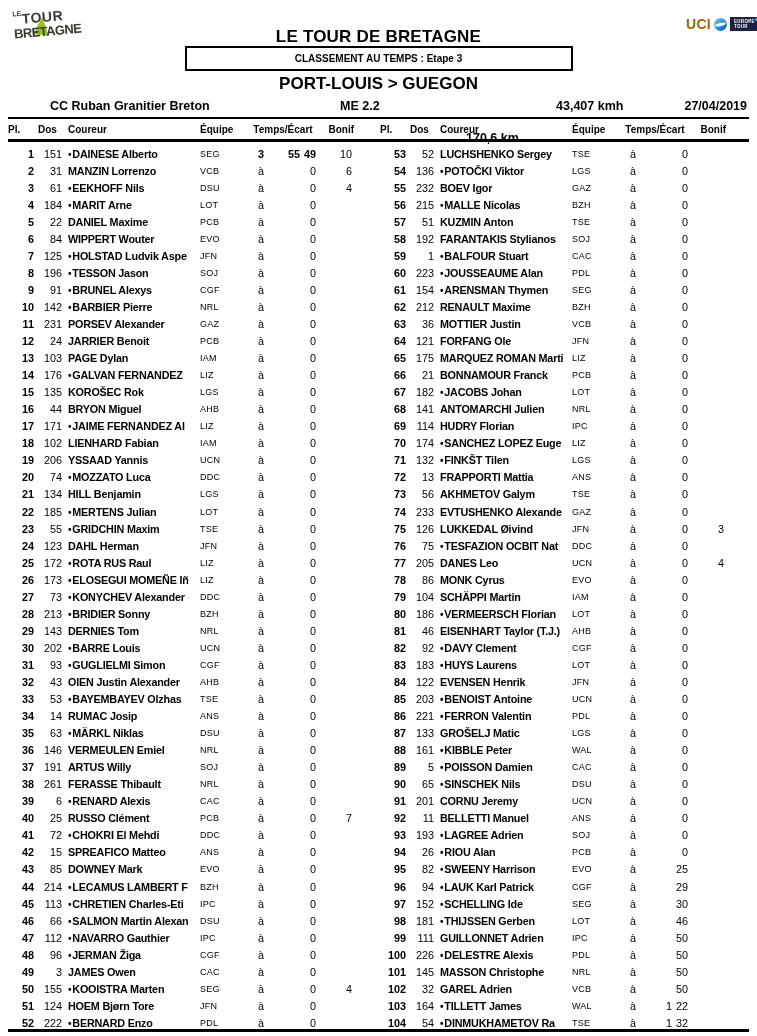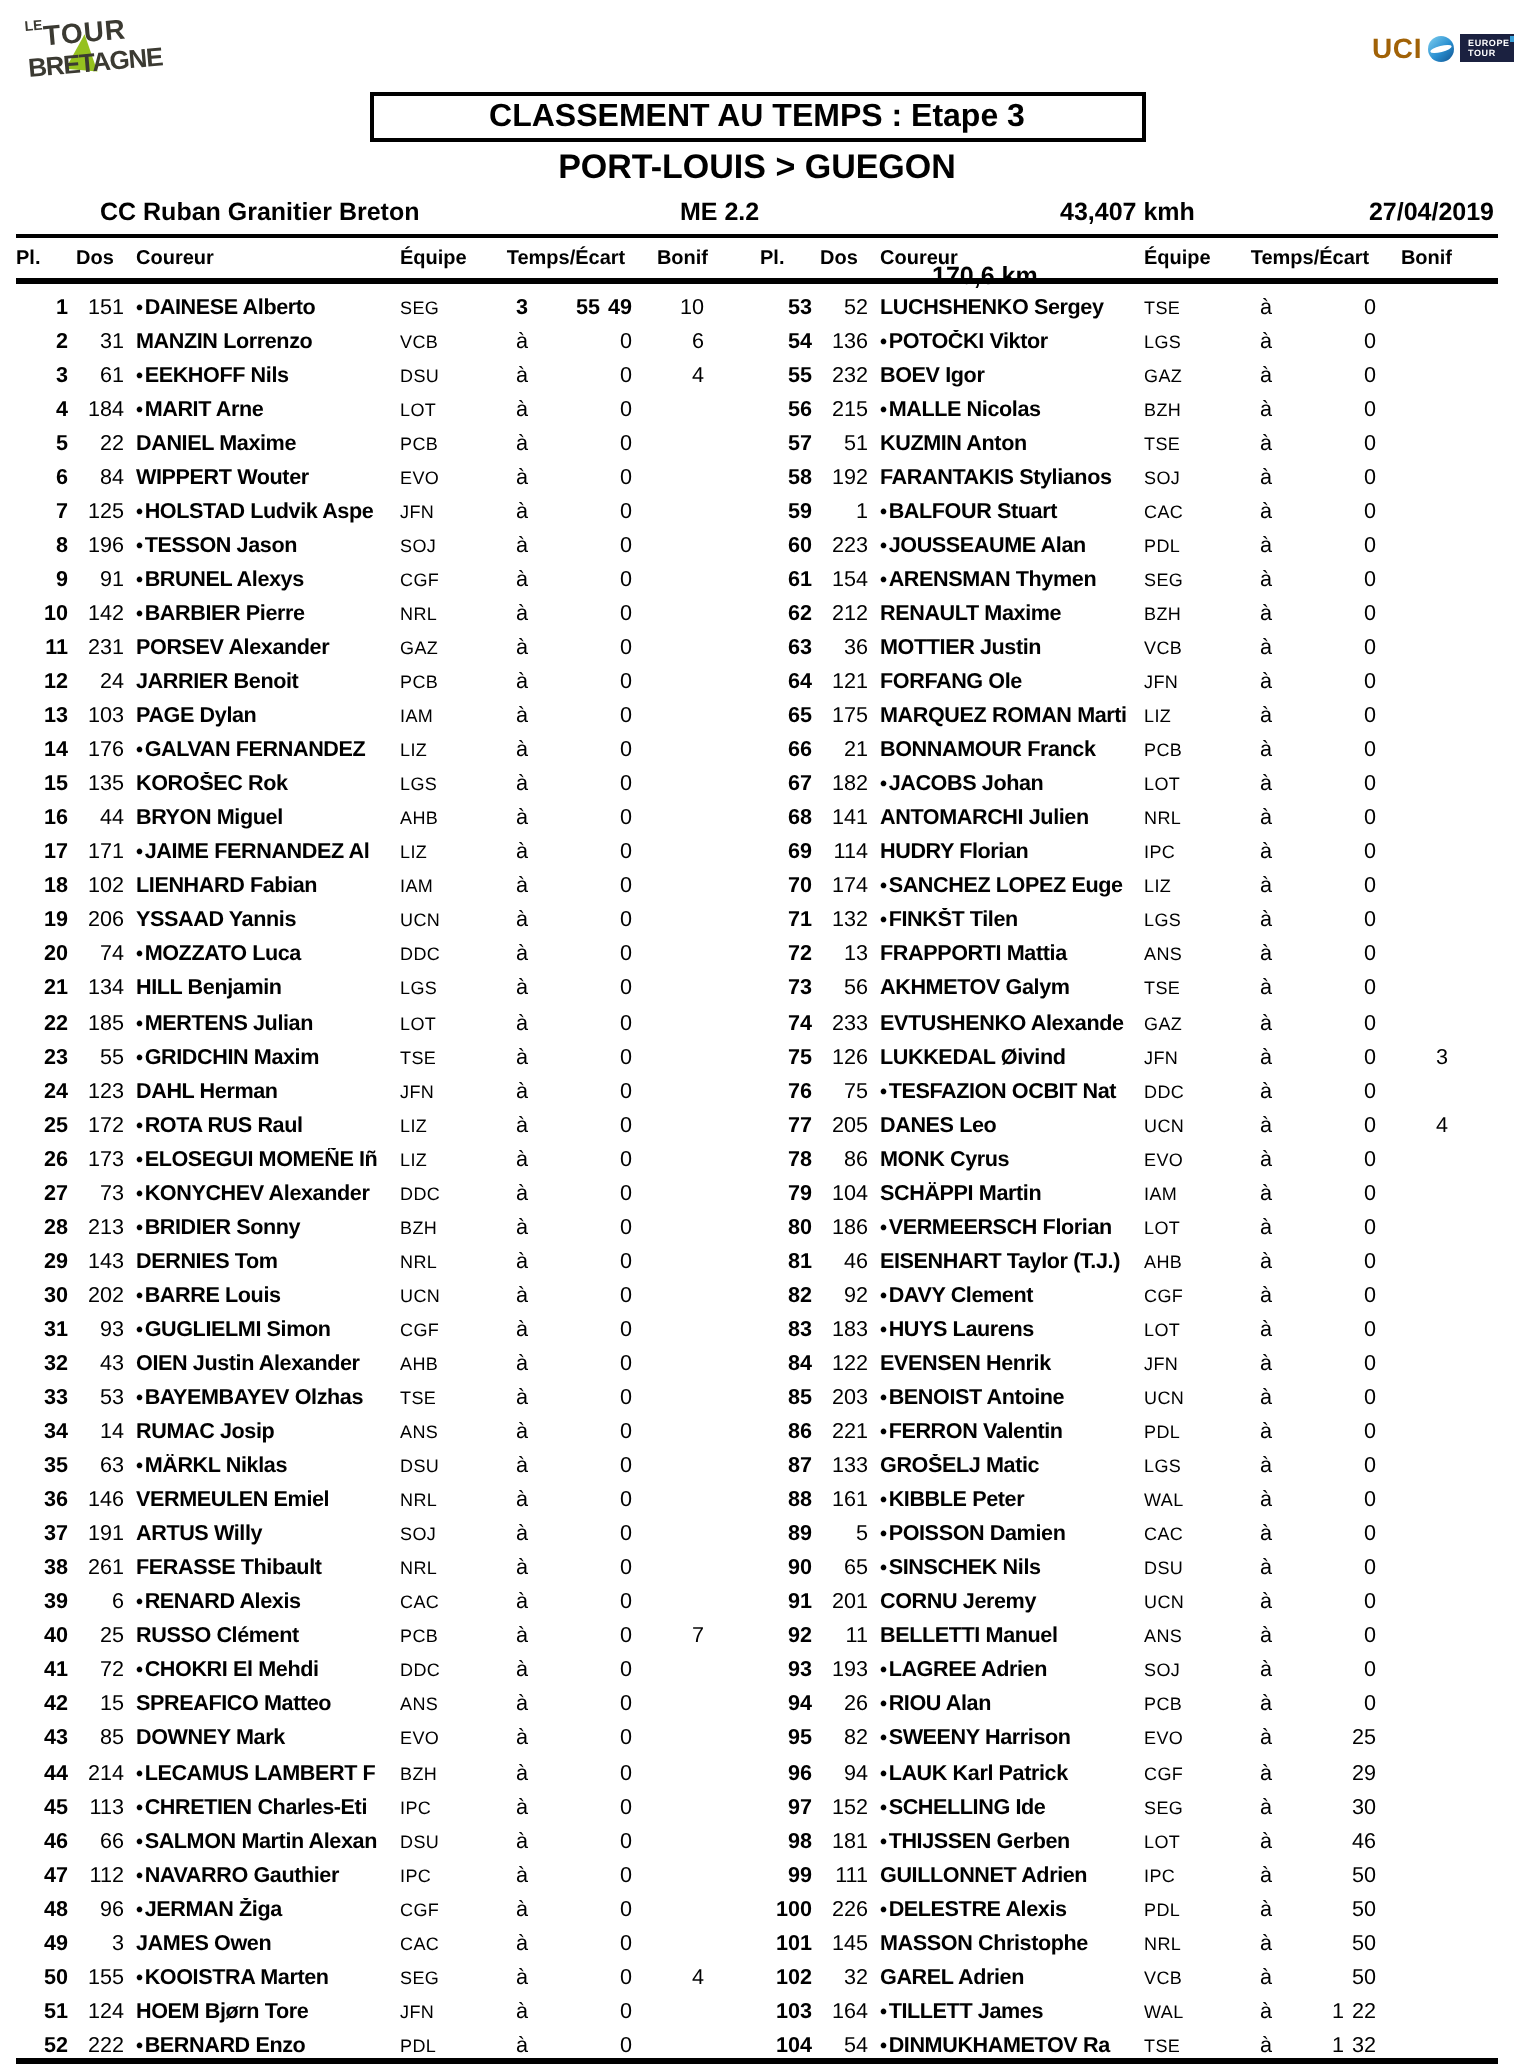--- a/index.html
+++ b/index.html
@@ -16,41 +16,41 @@
     border-bottom:18px solid #95c11f; transform:rotate(10deg); }
   .tdb-top { position:relative; font-weight:bold; }
   .tdb-le { font-size:7px; vertical-align:top; }
   .tdb-tour { font-size:14px; letter-spacing:0.5px; }
   .tdb-bot { position:relative; font-weight:bold; font-size:13px; letter-spacing:-0.6px; margin-top:-2px; }
 
   .doc-title { position:absolute; top:27px; left:0; right:0; text-align:center;
     font-size:17px; font-weight:bold; letter-spacing:0.2px; }
   .subtitle-box { position:absolute; top:46px; left:50%; transform:translateX(-50%);
     width:384px; height:21px; border:2px solid #000; text-align:center;
-    font-size:16px; font-weight:bold; line-height:21px; }
+    font-size:10px; font-weight:bold; line-height:21px; }
   .route-title { position:absolute; top:74px; left:0; right:0; text-align:center;
     font-size:17px; font-weight:bold; }
 
   .uci { position:absolute; left:686px; top:16px; display:flex; align-items:center; gap:3px; }
   .uci-text { font-weight:bold; font-size:14px; color:#a16207; letter-spacing:0.3px; }
   .uci-globe { width:13px; height:13px; border-radius:50%; position:relative;
     background:linear-gradient(135deg,#7fd0f0 0%, #2a8fd0 55%, #11528f 100%); }
   .uci-globe::after { content:""; position:absolute; left:1px; right:1px; top:5px; height:3px;
     background:#fff; border-radius:50%; transform:rotate(-14deg); }
   .uci-badge { background:#1b2140; color:#fff; font-size:4.5px; font-weight:bold;
     padding:2px 4px; display:flex; flex-direction:column; line-height:1.2; letter-spacing:0.3px; position:relative; }
   .uci-badge::after { content:""; position:absolute; right:1px; top:1px; width:3px; height:3px; background:#3aa0d8; }
 
   
   .infobar { position:absolute; top:99px; left:8px; right:8px; height:17px;
     font-size:12.5px; font-weight:bold; }
   .ib-org   { position:absolute; left:2px;margin-left:40px; }
   .ib-cat   { position:absolute; left:332px; }
   .ib-dist  { position:absolute; left:458px;margin-top:32px; }
-  .ib-speed { position:absolute; left:522px; }
+  .ib-speed { position:absolute; left:548px; }
   .ib-date  { position:absolute; right:2px; }
   .rule-1 { position:absolute; top:117px; left:8px; right:8px; height:2px; background:#000; }
   .rule-2 { position:absolute; top:139px; left:8px; right:8px; height:3px; background:#000; }
   .rule-bottom { position:absolute; top:1029px; left:8px; right:8px; height:3px; background:#000; }
 
   
   .grid-cols { display:grid; grid-template-columns:26px 28px 6px 128px 54px 26px 24px 16px 40px; align-items:center; }
   .hdr { position:absolute; top:120px; width:348px; height:18px; font-size:10px; font-weight:bold; }
   .hdr-left  { left:8px; }
   .hdr-right { left:380px; }
@@ -88,20 +88,21 @@
 
   <div class="uci">
     <span class="uci-text">UCI</span>
     <span class="uci-globe"></span>
     <span class="uci-badge">
       <span>EUROPE</span>
       <span>TOUR</span>
     </span>
   </div>
 
+  <div class="doc-title">LE TOUR DE BRETAGNE</div>
   <div class="subtitle-box">CLASSEMENT AU TEMPS : Etape 3</div>
   <div class="route-title">PORT-LOUIS &gt; GUEGON</div>
 
   <div class="infobar">
     <span class="ib-org">CC Ruban Granitier Breton</span>
     <span class="ib-cat">ME 2.2</span>
     <span class="ib-dist">170,6 km</span>
     <span class="ib-speed">43,407 kmh</span>
     <span class="ib-date">27/04/2019</span>
   </div>

